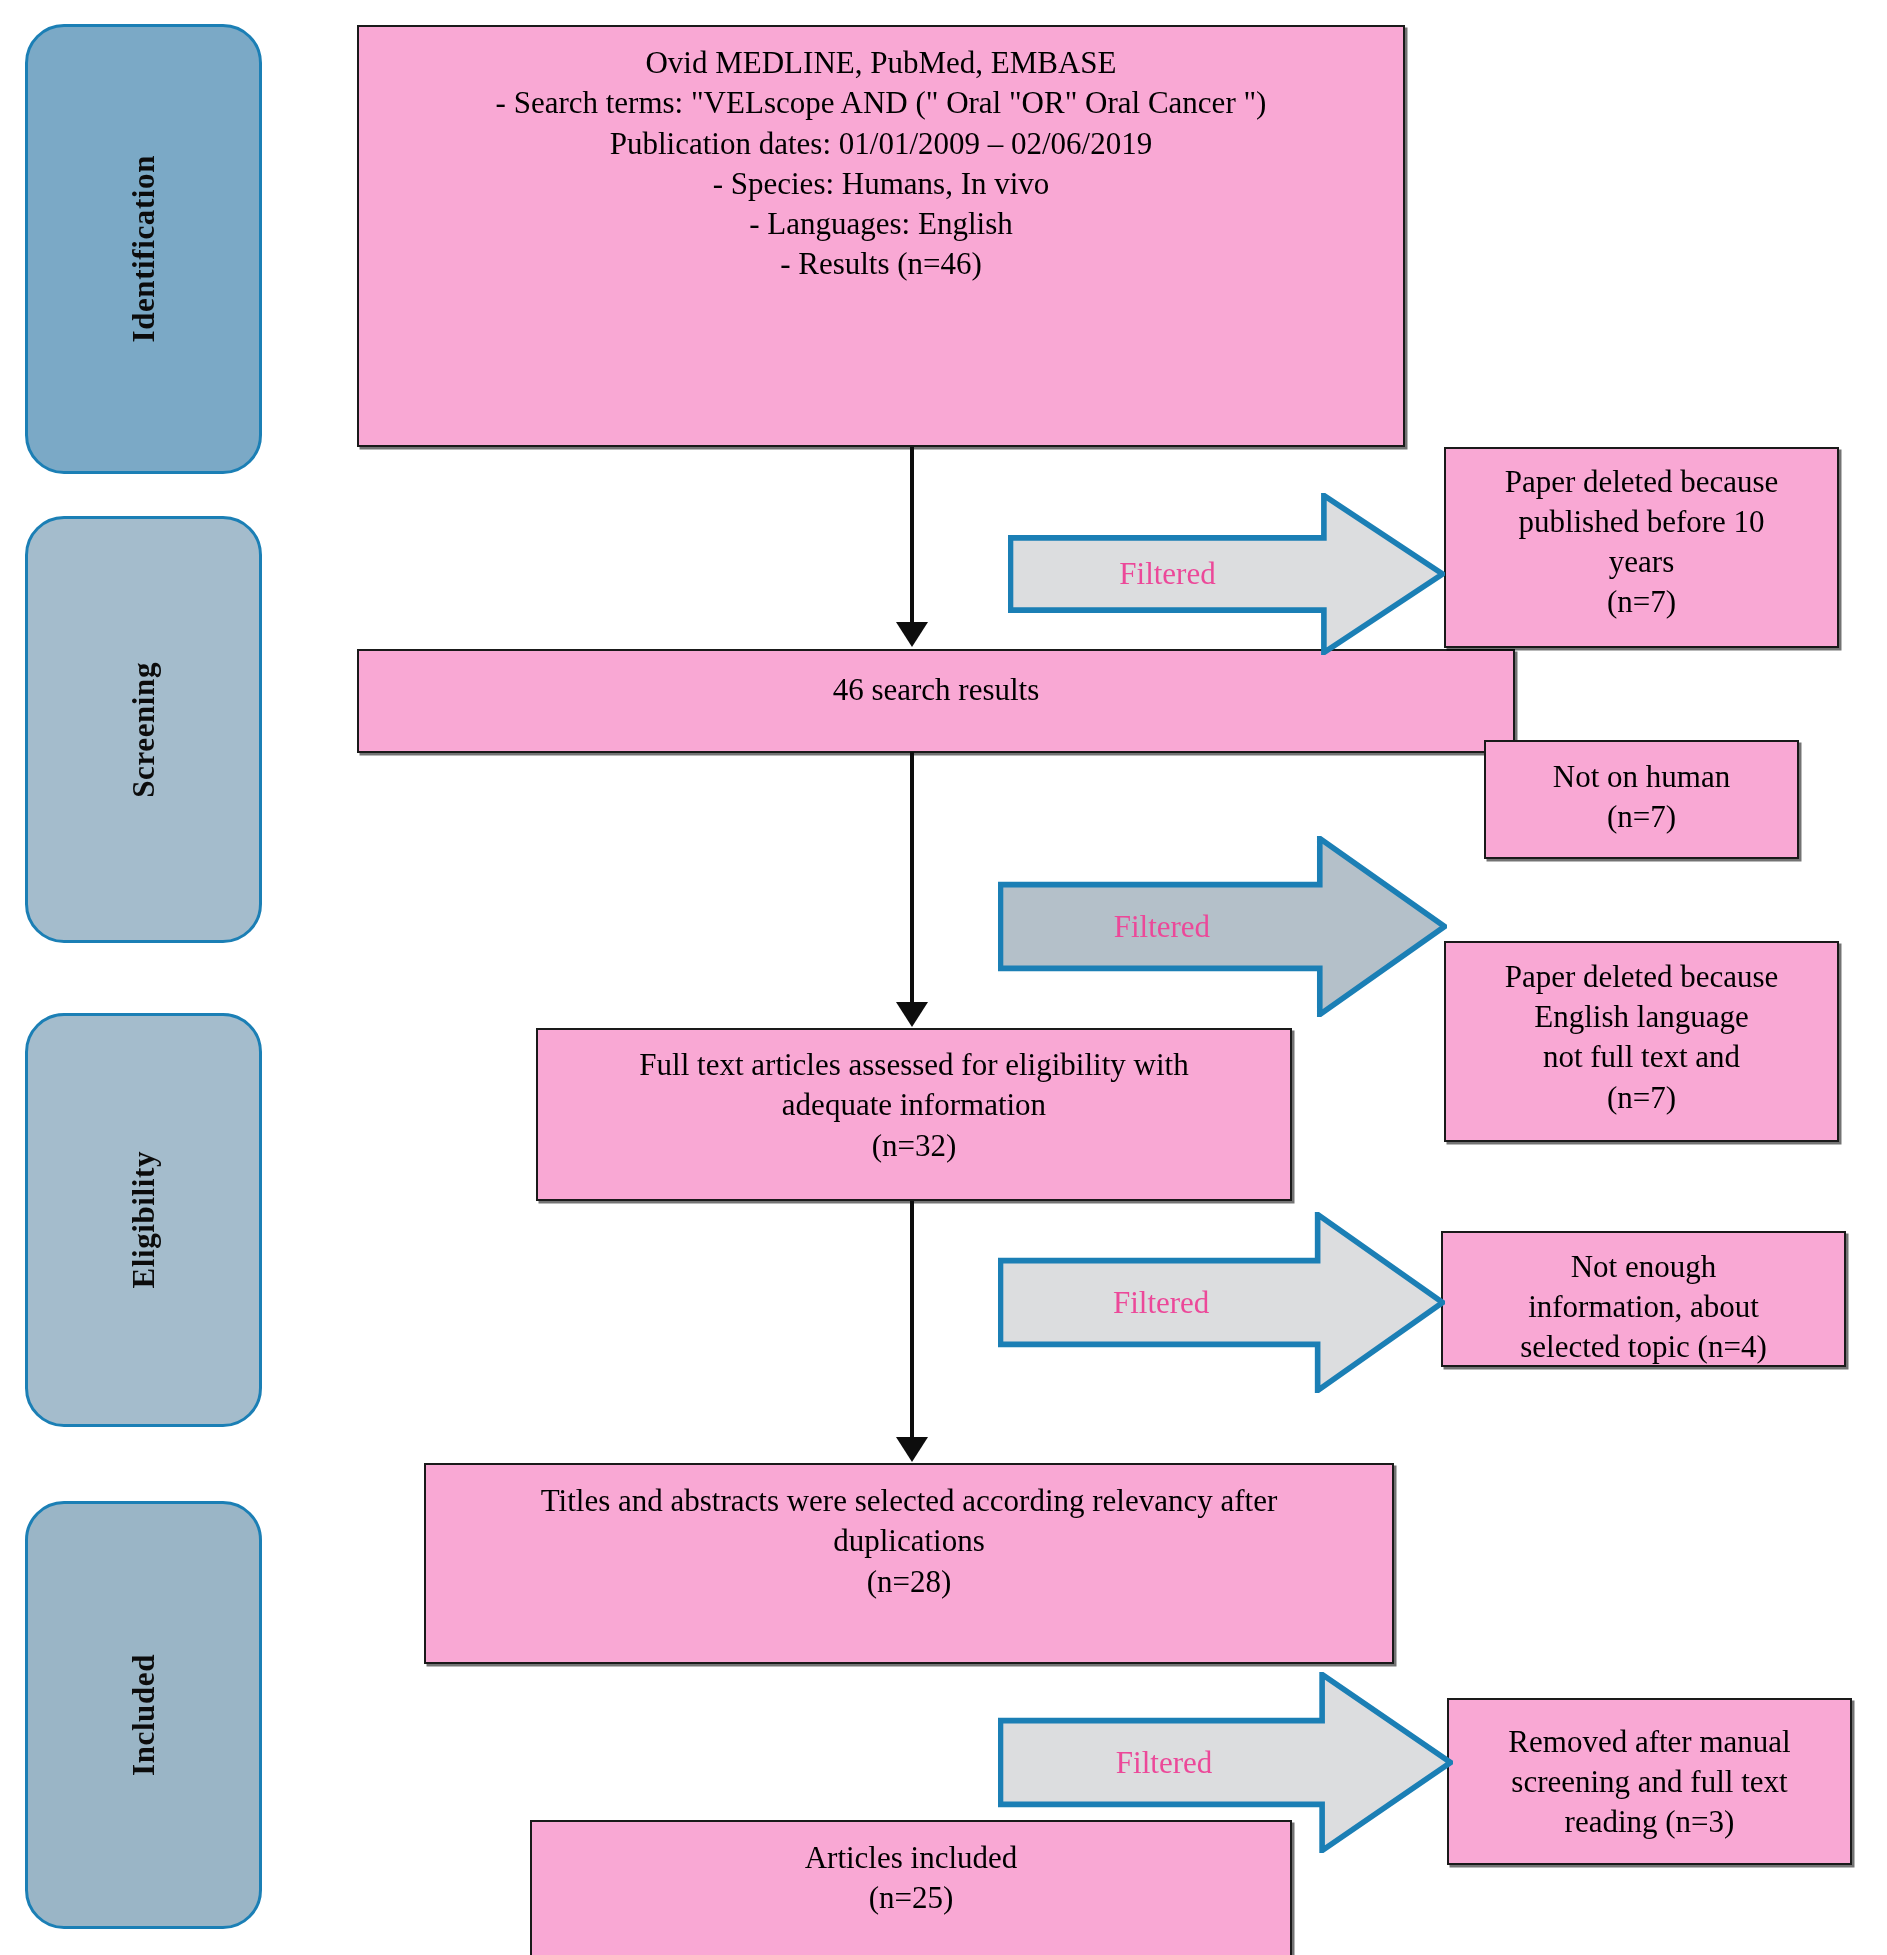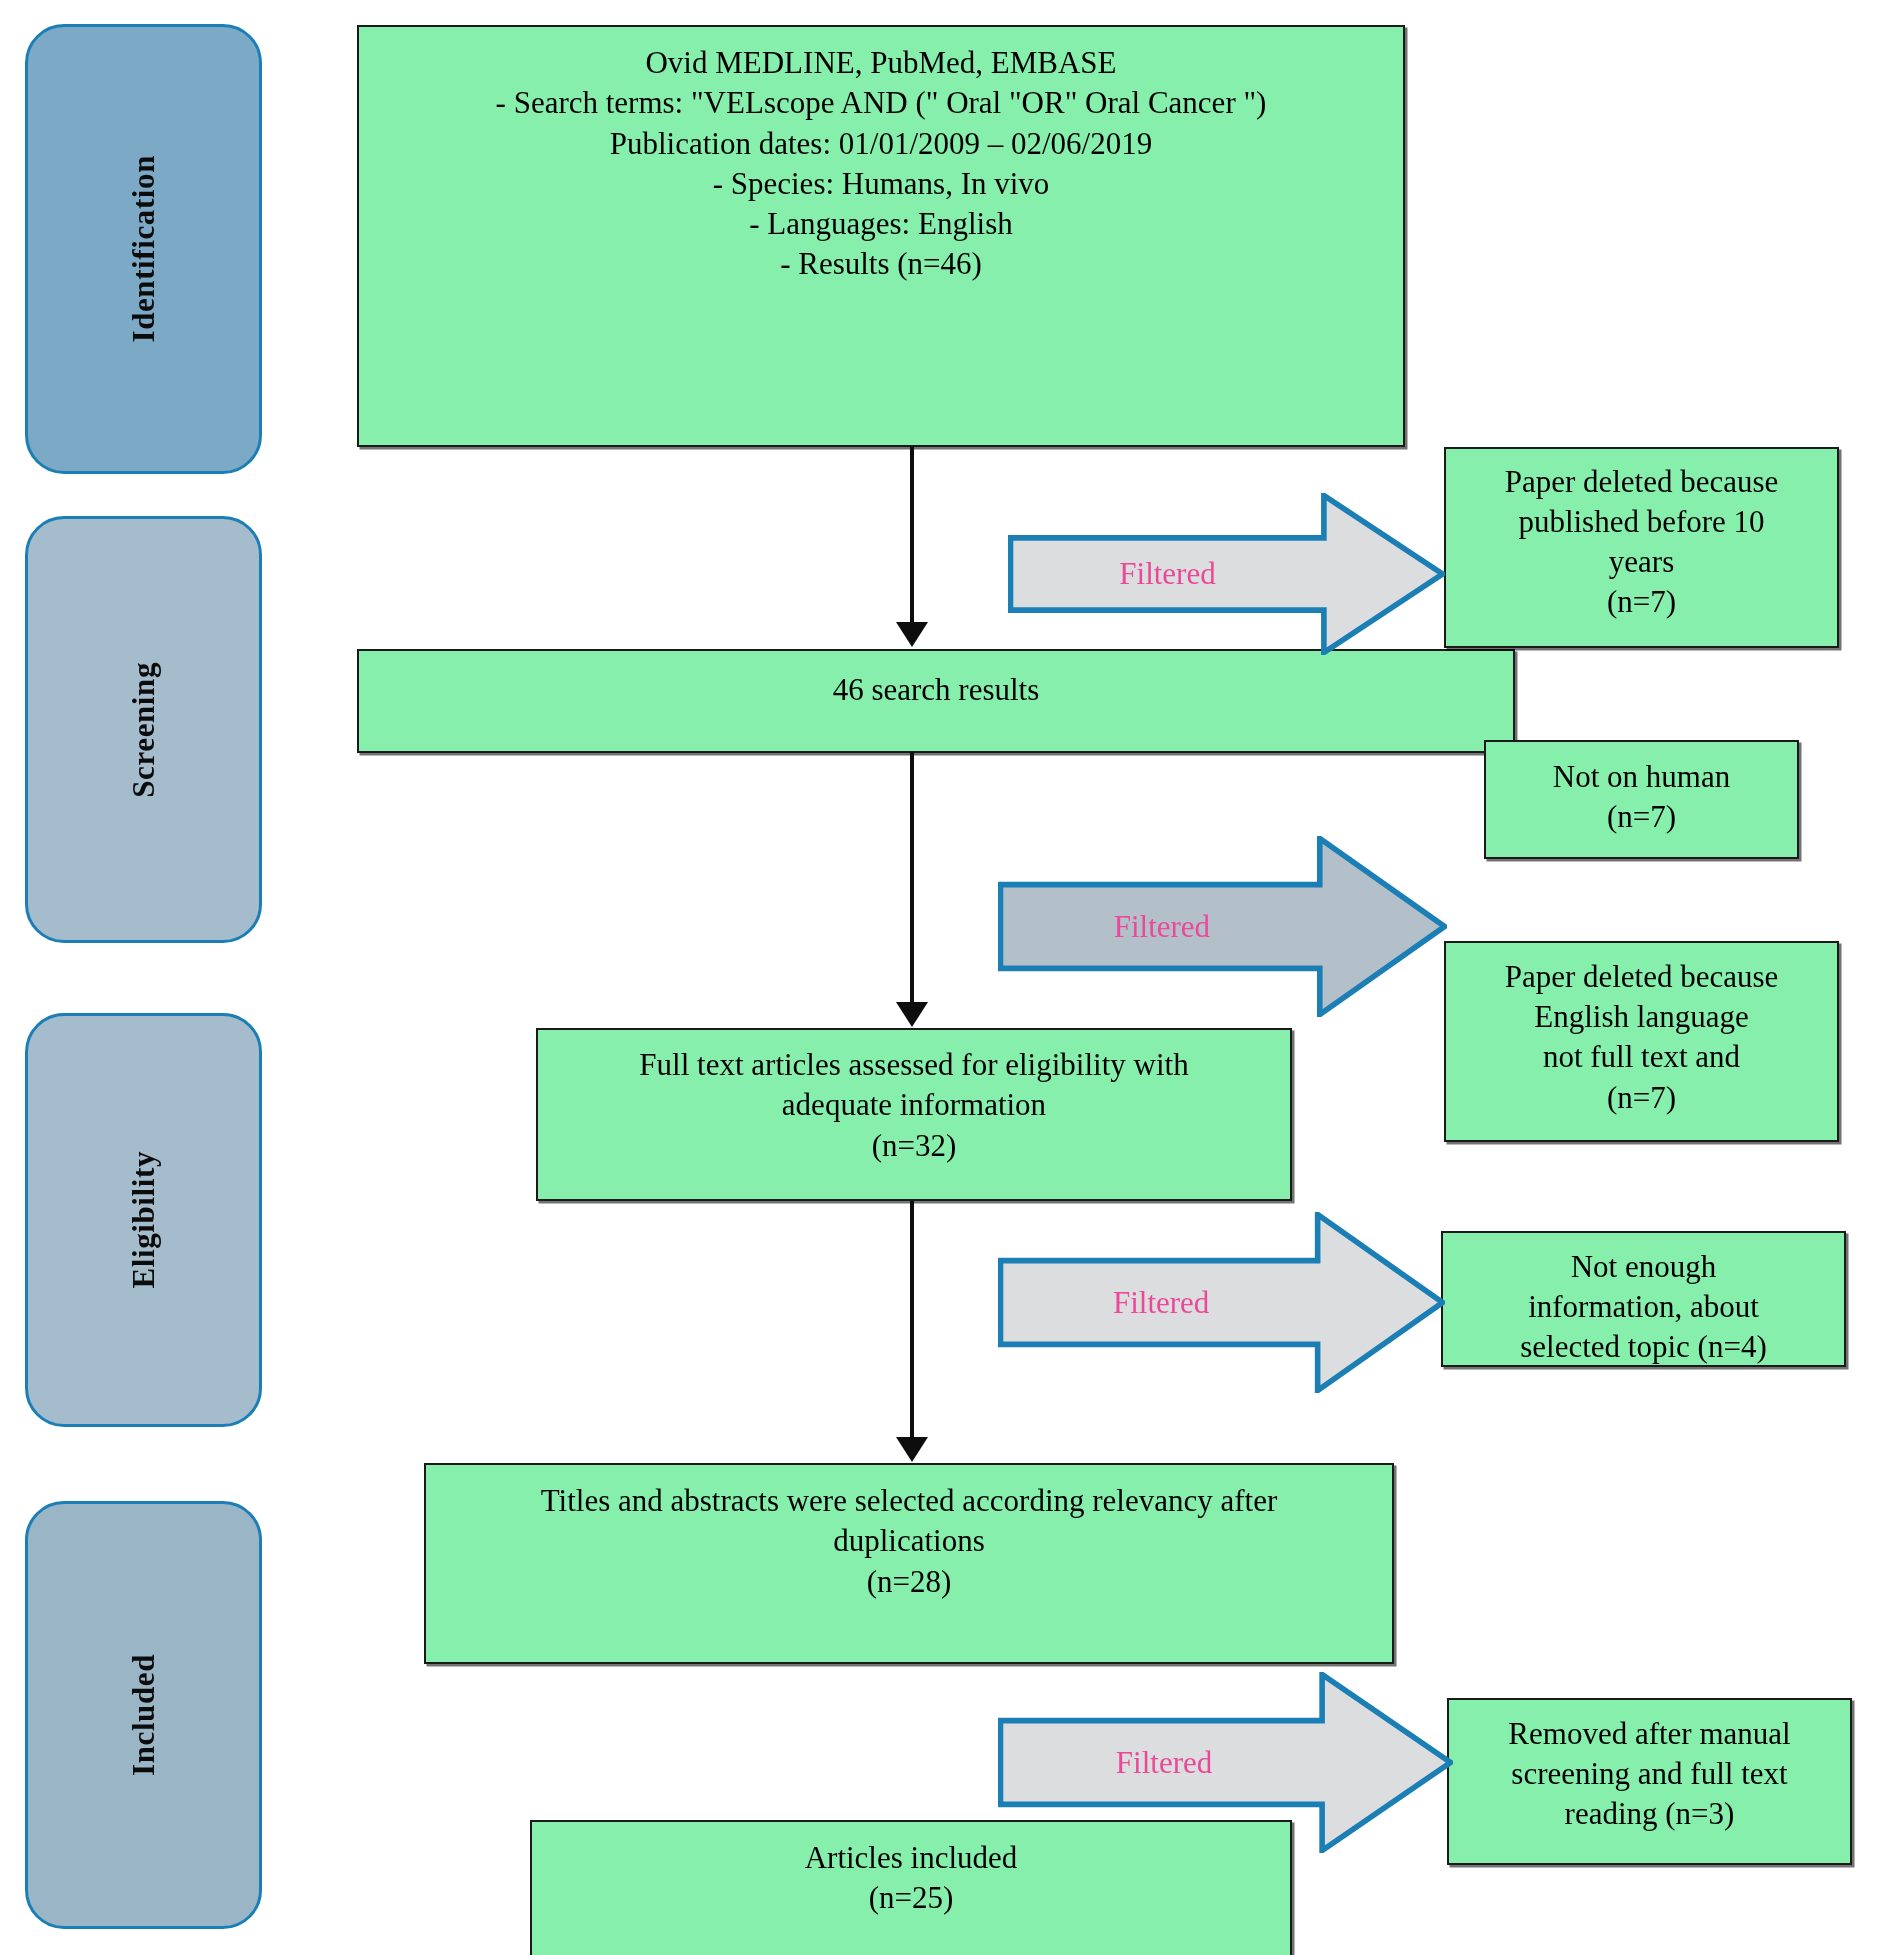--- a/index.html
+++ b/index.html
@@ -24,21 +24,21 @@
     font-weight:bold;
     font-size:31px;
     letter-spacing:0.6px;
     color:#0c0c0c;
     white-space:nowrap;
   }
 
   
   .pbox{
     position:absolute;
-    background:#86efac;
+    background:#f9a8d4;
     border:2.5px solid #1a1a1a;
     box-sizing:border-box;
     box-shadow:2.5px 2.5px 0 0 rgba(0,0,0,0.55);
     display:flex;align-items:flex-start;justify-content:center;
   }
   .pbox .ptext{
     width:100%;
     text-align:center;
     font-size:31px;
     line-height:1.30;
@@ -168,21 +168,21 @@
 
   <div class="pbox" style="left:1441px;top:1231px;width:405px;height:136px;">
     <div class="ptext" style="padding-top:13.7px;">
       <span class="ln">Not enough</span>
       <span class="ln">information, about</span>
       <span class="ln">selected topic (n=4)</span>
     </div>
   </div>
 
   <div class="pbox" style="left:1447px;top:1698px;width:405px;height:167px;">
-    <div class="ptext" style="padding-top:13.7px;">
+    <div class="ptext" style="padding-top:13.7px;margin-top:8px;">
       <span class="ln">Removed after manual</span>
       <span class="ln">screening and full text</span>
       <span class="ln">reading (n=3)</span>
     </div>
   </div>
 
   <div class="farrow" style="left:1008px;top:493px;width:437px;height:162px;">
     <svg viewBox="0 0 700 260" preserveAspectRatio="none">
       <polygon points="4,72 506,72 506,4 696,130 506,256 506,188 4,188" fill="#dcdddf" stroke="#1b7fb5" stroke-width="9" stroke-linejoin="miter"></polygon>
     </svg>

